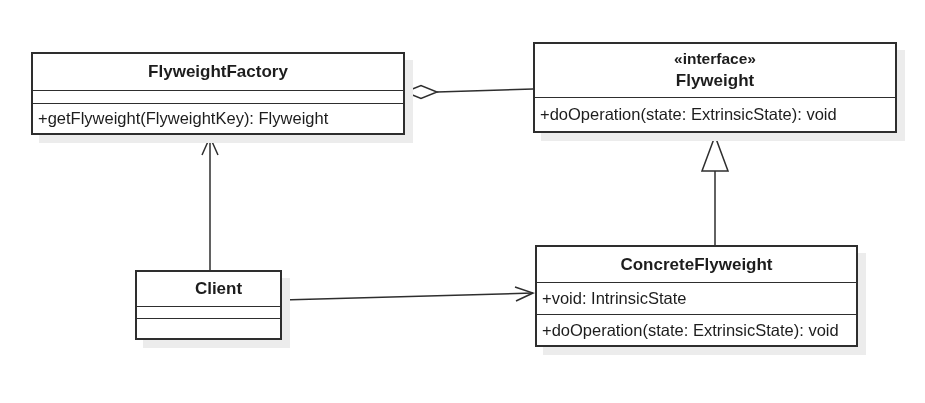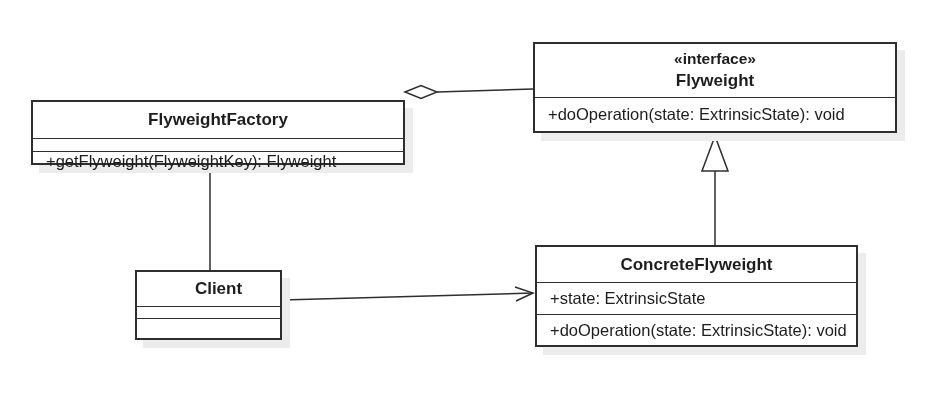--- a/index.html
+++ b/index.html
@@ -30,30 +30,30 @@
     flex-direction:column;
     align-items:center;
     justify-content:center;
     flex:0 0 auto;
   }
   .cb-stereotype{font-weight:bold;font-size:15.5px;}
   .cb-row{
     border-top:1.5px solid #2e2e2e;
     display:flex;
     align-items:center;
-    padding-left:13px;
+    padding-left:5px;
     font-size:16.5px;
     box-sizing:border-box;
     flex:0 0 auto;
     white-space:nowrap;
   }
   .cb-fill{flex:1 1 auto;}
 
   
-  #box-factory{left:31px;top:52px;width:374px;height:65px;margin-top:48px;}
+  #box-factory{left:31px;top:52px;width:374px;height:83px;}
   #box-factory .cb-title{height:36px;}
   #box-factory .row-empty{height:13px;}
 
   #box-flyweight{left:533px;top:42px;width:364px;height:91px;}
   #box-flyweight .cb-title{height:53px;line-height:1.3;}
 
   #box-client{left:135px;top:270px;width:147px;height:70px;}
   #box-client .cb-title{height:34px;padding-left:20px;}
   #box-client .row-empty1{height:12px;}
 
@@ -116,18 +116,18 @@
   </div>
 
   <div class="class-box" id="box-client">
     <div class="cb-title">Client</div>
     <div class="cb-row row-empty1"></div>
     <div class="cb-row cb-fill"></div>
   </div>
 
   <div class="class-box" id="box-concrete">
     <div class="cb-title">ConcreteFlyweight</div>
-    <div class="cb-row row-attr">+state: ExtrinsicState</div>
+    <div class="cb-row row-attr">+void: IntrinsicState</div>
     <div class="cb-row cb-fill">+doOperation(state: ExtrinsicState): void</div>
   </div>
 
 
 </div>
 
 </body></html>

